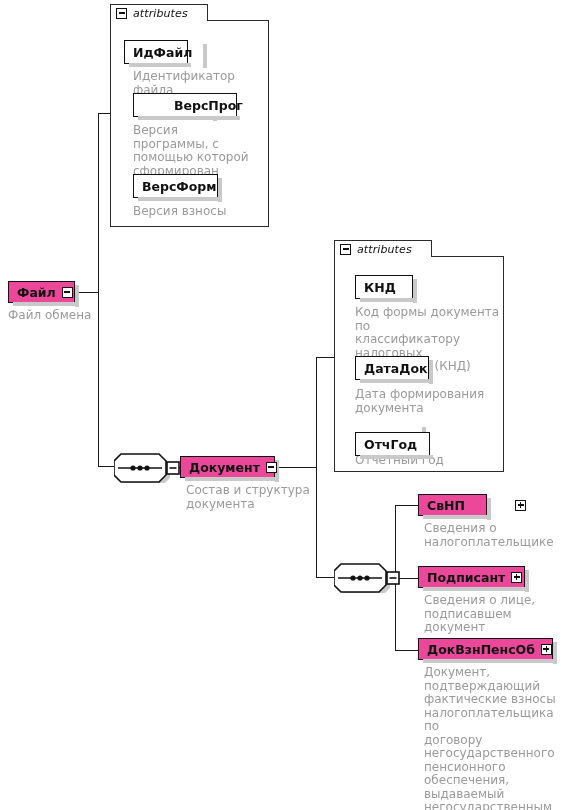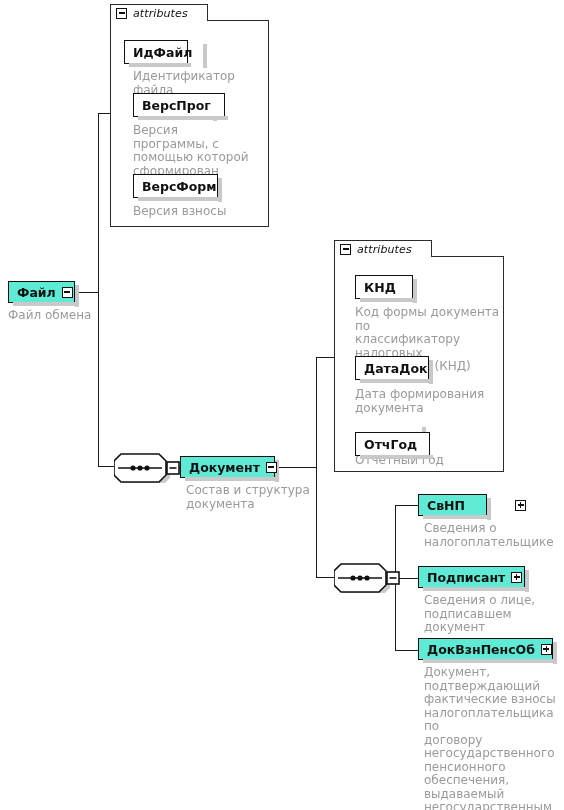--- a/index.html
+++ b/index.html
@@ -79,21 +79,21 @@
     left: 50%;
     width: 1.4px;
     margin-left: -0.7px;
     background: #111111;
   }
 
   
   .node {
     position: absolute;
     border: 1.6px solid #111111;
-    background: #5eead4;
+    background: #ec4899;
     box-sizing: border-box;
     display: flex;
     align-items: center;
     z-index: 2;
   }
   .node::after {
     
     content: "";
     position: absolute;
     left: 4px;
@@ -172,21 +172,21 @@
     <span class="exp"></span>
     <span class="attr-tab-label">attributes</span>
   </div>
 
   <div class="attr-node" style="left:124px; top:40px; width:64px; height:24px;">
     <span class="node-label">ИдФайл</span>
   </div>
   <div class="node-shadow-right" style="left:203px; top:44px; height:24px;"></div>
   <div class="desc" style="left:133px; top:70px; width:130px;">Идентификатор файла</div>
 
-  <div class="attr-node" style="left:133px; top:93px; width:92px; height:24px;">
+  <div class="attr-node" style="left:133px; top:93px; width:104px; height:24px;padding-left:32px;">
     <span class="node-label">ВерсПрог</span>
   </div>
   <div class="node-shadow-right" style="left:213px; top:97px; height:24px;"></div>
   <div class="desc" style="left:133px; top:124px; width:120px;">Версия программы, с
 помощью которой
 сформирован файл</div>
 
   <div class="attr-node" style="left:133px; top:174px; width:85px; height:24px;">
     <span class="node-label">ВерсФорм</span>
   </div>

